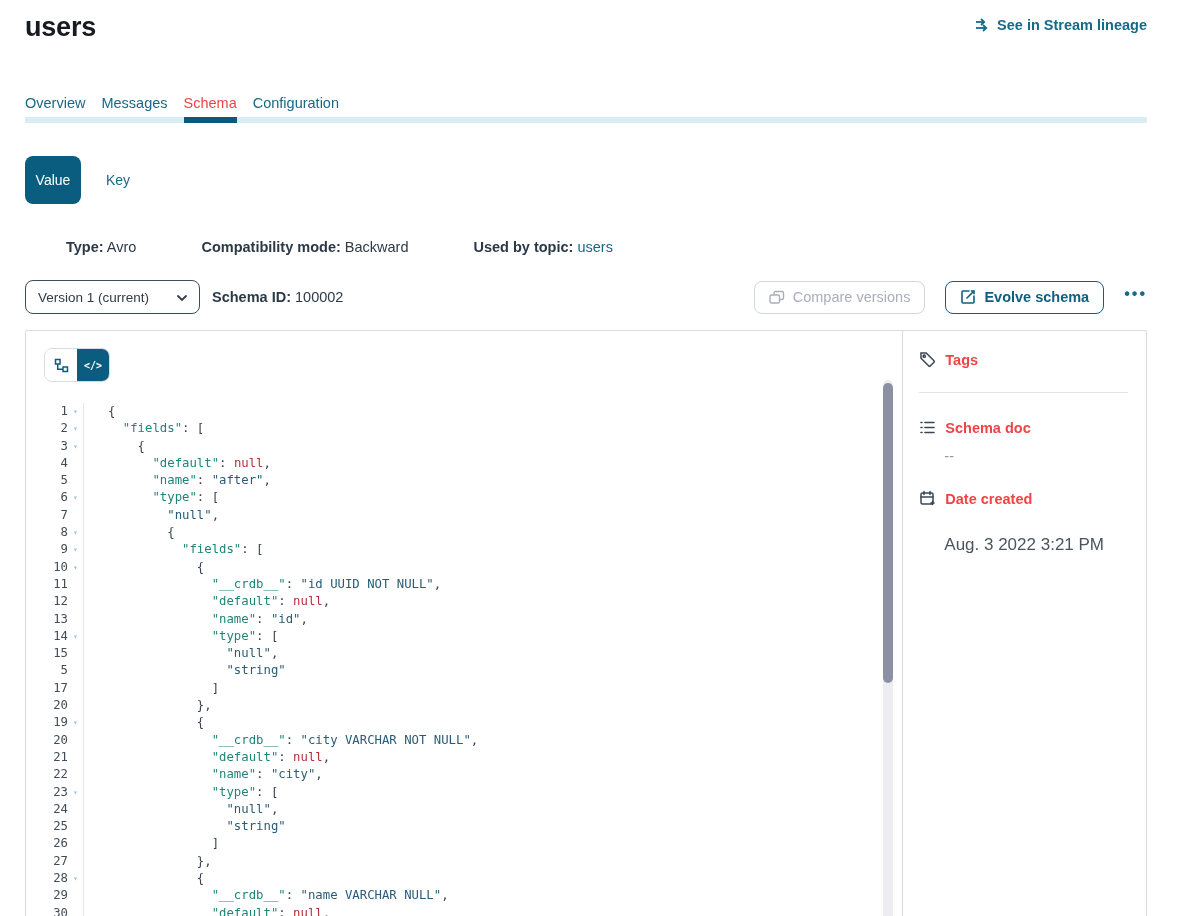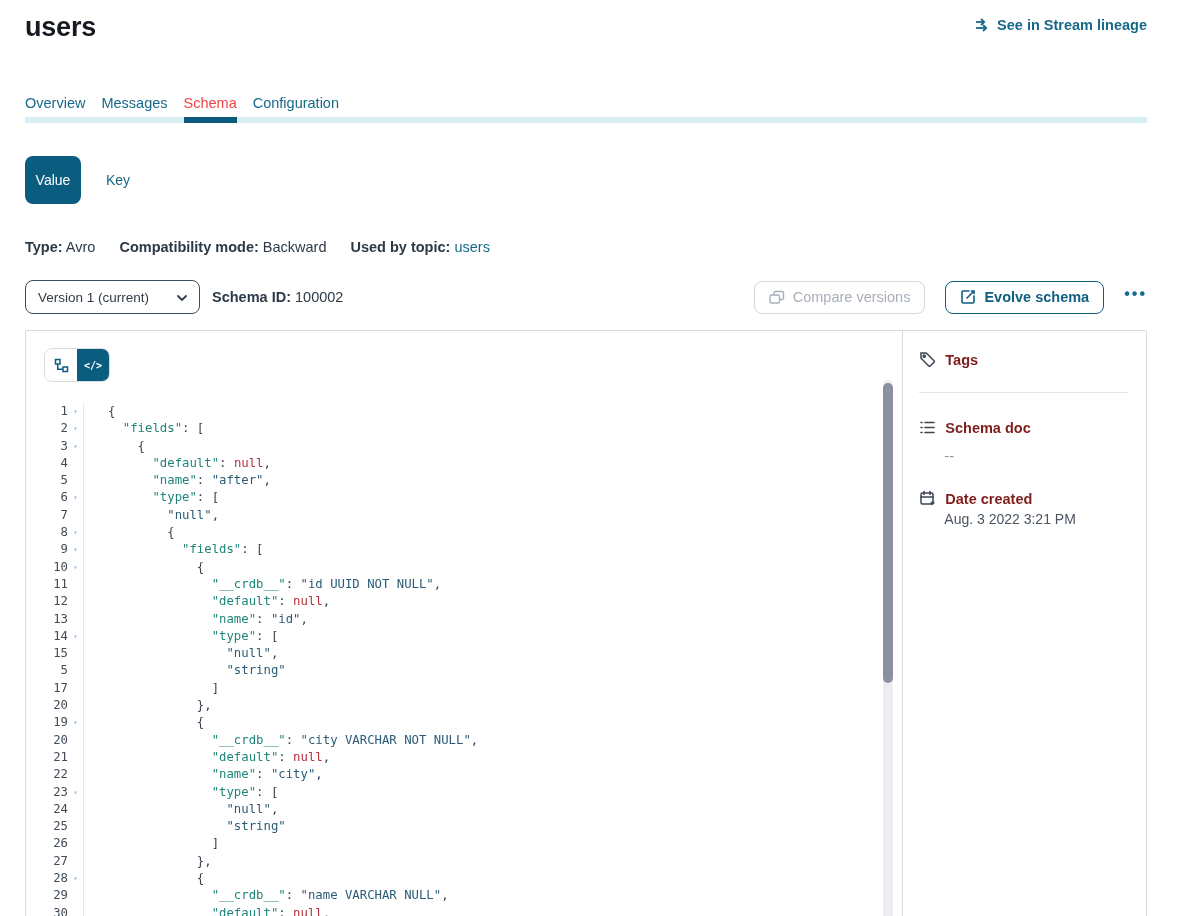--- a/index.html
+++ b/index.html
@@ -22,21 +22,21 @@
   .tab-track { height: 6px; background: #d9edf4; width: 100%; }
 
   
   .vk-row { display: flex; align-items: center; margin-top: 33px; }
   .value-btn { background: #0b5d7f; color: #ffffff; font-size: 14px; border: none; border-radius: 8px;
     width: 56px; height: 48px; cursor: pointer; font-family: inherit; }
   .key-link { color: #17698a; font-size: 14px; margin-left: 25px; cursor: pointer; }
 
   
   .meta-row { display: flex; align-items: center; gap: 24px; margin-top: 35px; font-size: 14.5px; color: #2e3a46; }
-  .meta-item b { font-weight: 700; color: #2b3947; }
+  .meta-item b { font-weight: 700; color: #2b3947; margin-left: 41px; }
   .meta-link { color: #17698a; cursor: pointer; }
 
   
   .controls-row { display: flex; align-items: center; margin-top: 25px; }
   .version-select { position: relative; width: 175px; height: 34px; border: 1px solid #3c4c5b; border-radius: 8px;
     display: flex; align-items: center; padding: 0 12px; font-size: 13.5px; color: #2f3b47; cursor: pointer; background: #fff; }
   .version-select svg { position: absolute; right: 11px; top: 11px; }
   .schema-id { margin-left: 12px; font-size: 14.5px; color: #2e3a46; }
   .schema-id b { font-weight: 700; color: #2b3947; }
   .right-actions { margin-left: auto; display: flex; align-items: center; gap: 20px; }
@@ -64,29 +64,29 @@
   .tk-k { color: #1e8577; }
   .tk-s { color: #2b5c77; }
   .tk-n { color: #b5303a; }
   .tk-p { color: #37434f; }
 
   .vscroll-track { position: absolute; top: 49px; right: 9px; width: 10px; height: 625px; background: #ececf1; border-radius: 6px; }
   .vscroll-thumb { position: absolute; top: 3px; left: 0; width: 10px; height: 300px; background: #8b90a3; border-radius: 6px; }
 
   
   .side-panel { width: 248px; border-left: 1px solid #d8dbe2; padding: 20px 18px 0 16px; }
-  .side-section-head { display: flex; align-items: center; gap: 9px; color: #7f1d1d; font-size: 14.5px; font-weight: 700; }
+  .side-section-head { display: flex; align-items: center; gap: 9px; color: #ef4444; font-size: 14.5px; font-weight: 700; }
   .side-section-head svg { flex: 0 0 auto; color: #3a4554; }
   .side-indent { margin-left: 25px; }
   .tags-input { border: none; border-bottom: 1px solid #4a5568; width: 190px; font-size: 14.5px;
     padding: 14px 0 6px 0; outline: none; font-family: inherit; color: #2b3946; }
   .tags-input::placeholder { color: #b4b8c2; }
   .side-divider { border: none; border-top: 1px solid #e2e4e9; margin: 24px 0 0 0; }
   .doc-value { color: #8f96a1; font-size: 14.5px; margin-top: 12px; }
-  .date-value { color: #4a5560; font-size: 14px; margin-top: 4px; }
+  .date-value { color: #4a5560; font-size: 17px; margin-top: 28px; }
   .side-gap { margin-top: 26px; }
 </style>
 </head>
 <body>
 
 <div class="page">
 
   <div class="header">
     <div class="title">users</div>
     <a class="lineage-link">

